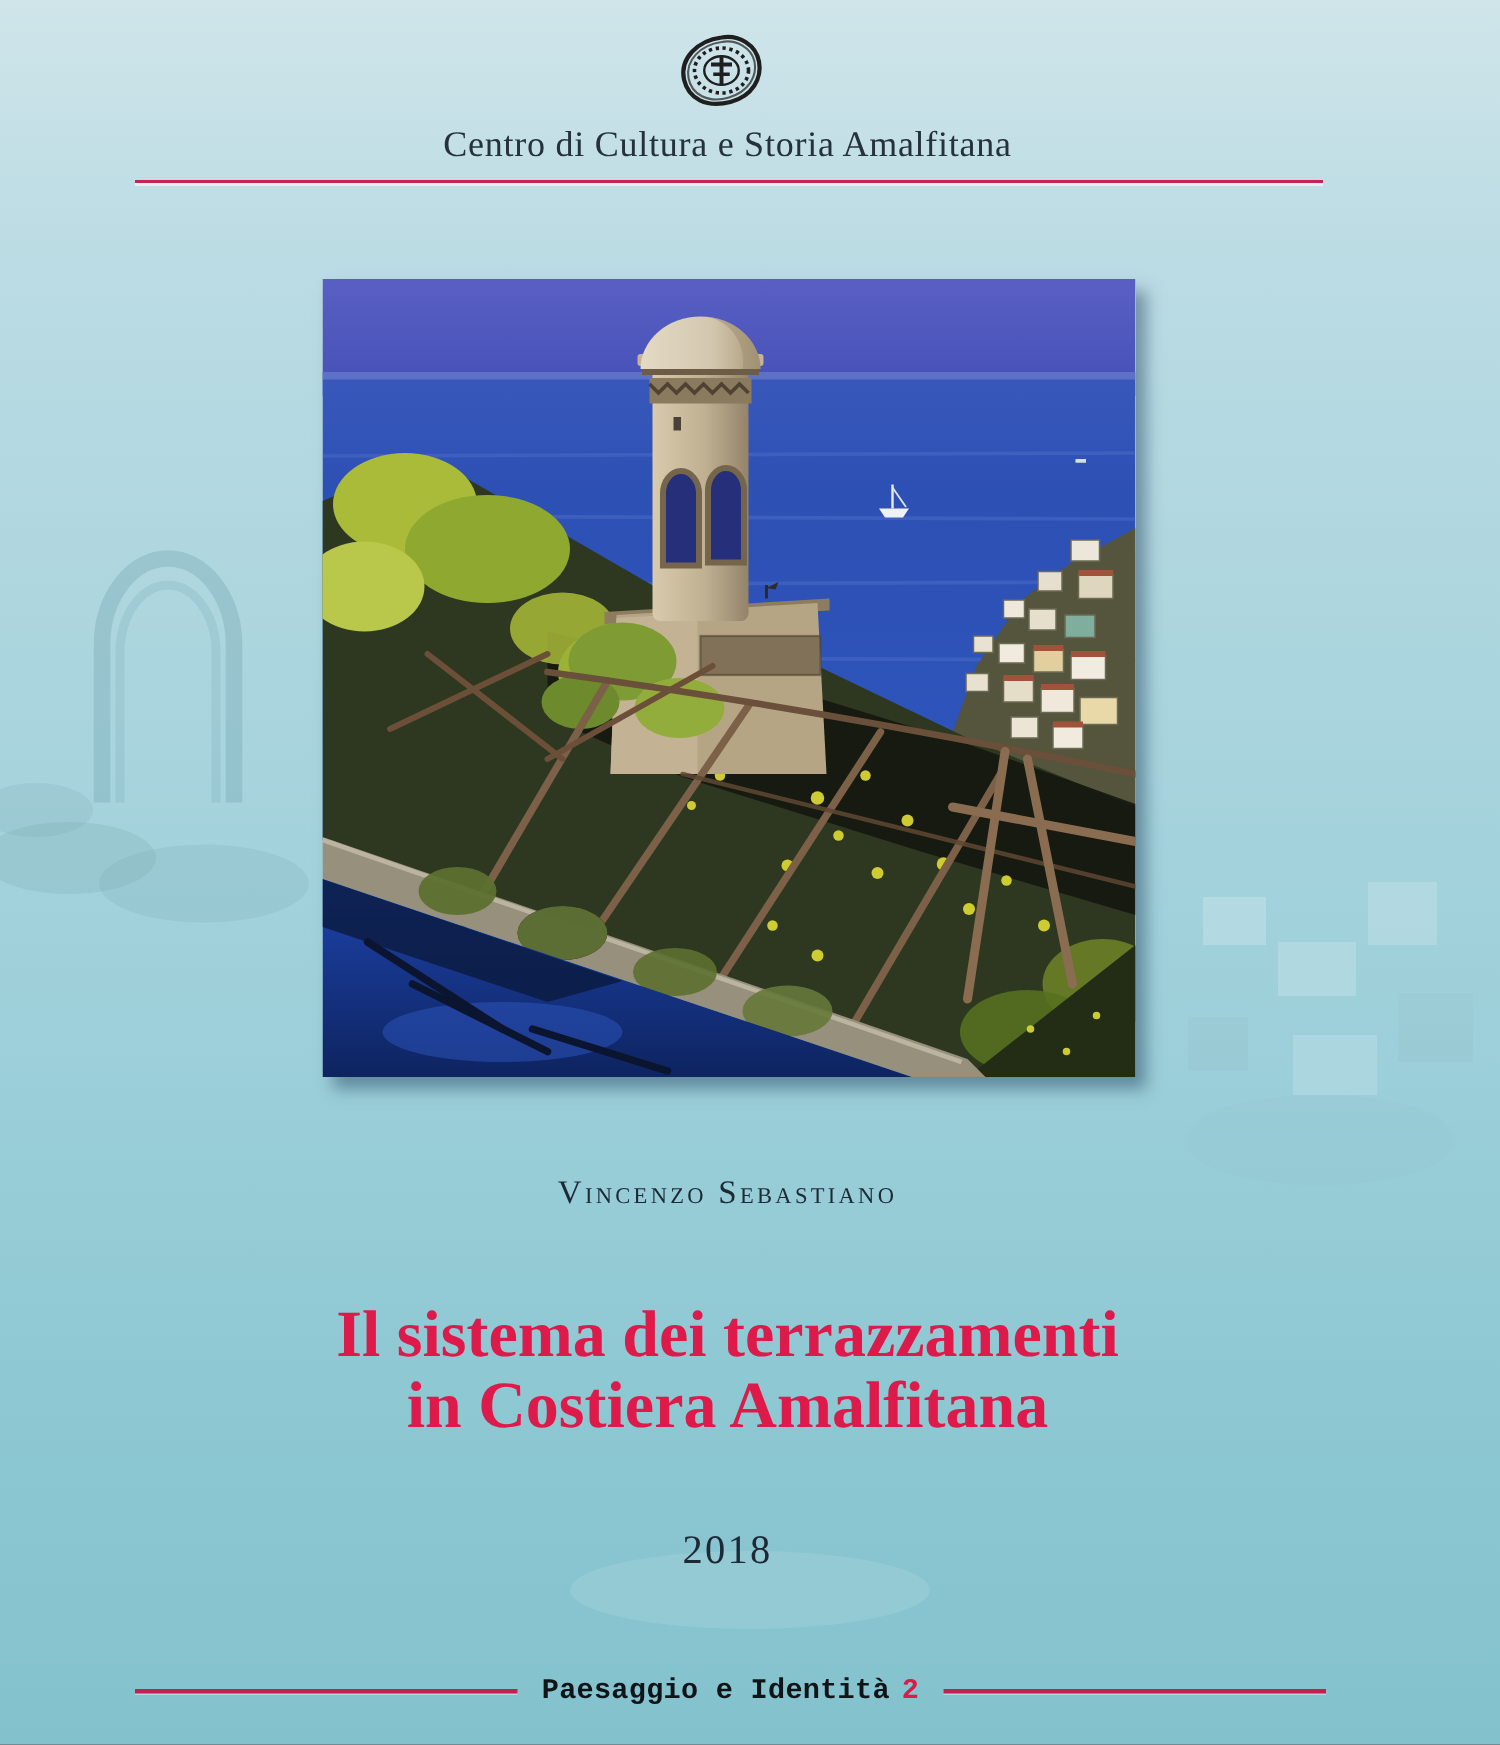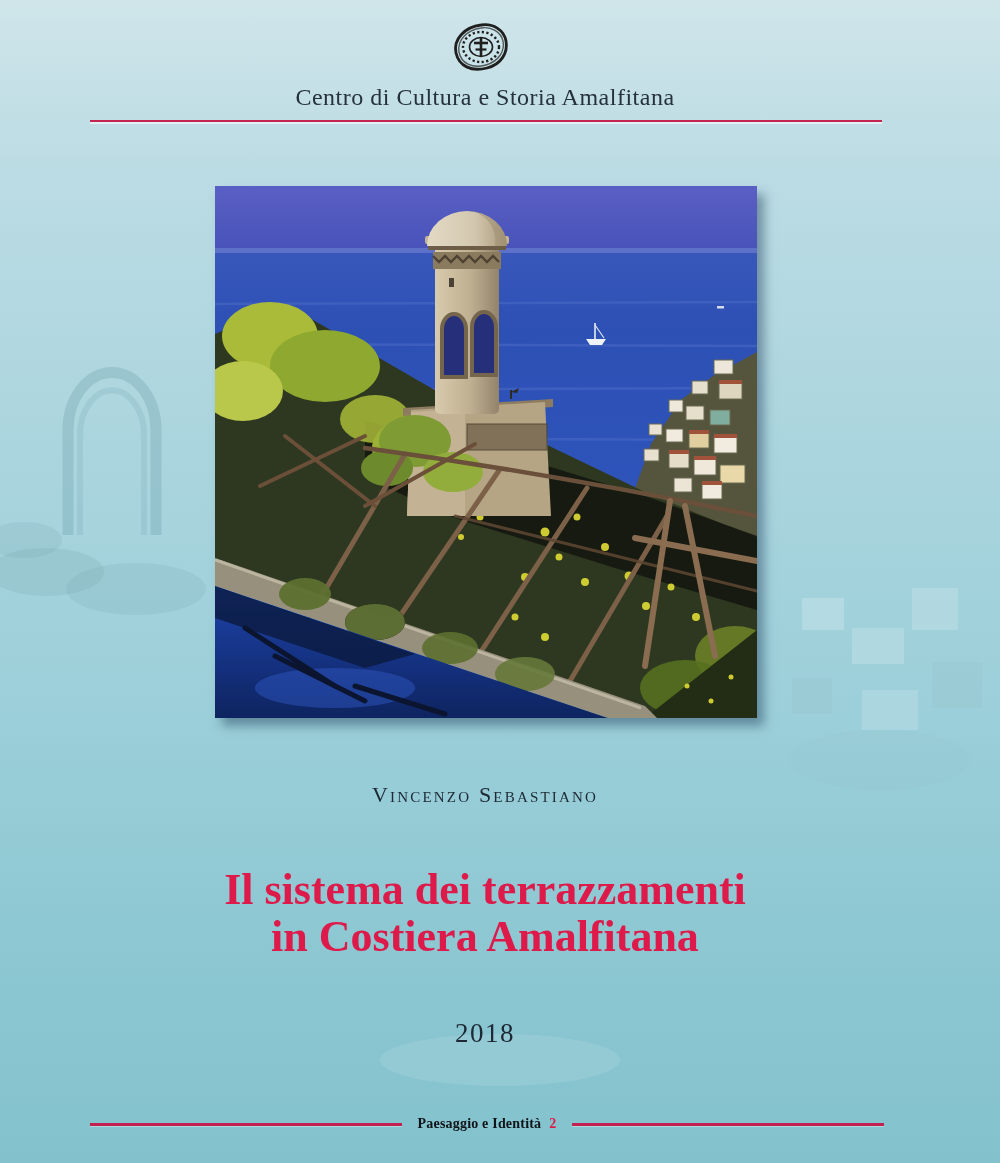--- a/index.html
+++ b/index.html
@@ -13,21 +13,21 @@
   .seal{position:absolute;left:451px;top:22px;width:60px;height:52px;}
   .publisher{top:84px;font-size:24px;letter-spacing:.5px;color:#25313c;}
   .rule-top{position:absolute;left:90px;top:120px;width:792px;height:2px;background:#c62553;box-shadow:0 2px 0 rgba(255,255,255,.55);}
   .photo{position:absolute;left:215px;top:186px;width:542px;height:532px;box-shadow:7px 8px 10px rgba(40,72,100,.5);}
   .photo svg{display:block;width:100%;height:100%;}
   .author{top:782px;font-size:22px;font-variant:small-caps;letter-spacing:2.2px;color:#1d2935;}
   .title{top:866px;font-size:44px;line-height:47px;font-weight:bold;color:#dd1a4a;}
   .year{top:1018px;font-size:27px;letter-spacing:1.5px;color:#1d2935;}
   .footer{position:absolute;left:90px;top:1116px;width:794px;display:flex;align-items:center;gap:16px;}
   .footer .rule{flex:1;height:3px;background:#c22050;box-shadow:0 1px 0 rgba(255,255,255,.35);}
-  .footer .label{font-family:Liberation Serif, serif;font-weight:700;font-size:14px;color:#101418;white-space:nowrap;letter-spacing:.2px;}
+  .footer .label{font-family:Liberation Mono, monospace;font-weight:700;font-size:19px;color:#101418;white-space:nowrap;letter-spacing:.2px;}
   .footer .num{color:#dd1a4a;margin-left:8px;}
 </style>
 </head>
 <body>
 
 <div class="cover">
 
   <svg class="ghost" viewBox="0 0 1000 1163" aria-hidden="true">
     <path d="M68,535 v-105 a42,55 0 0 1 88,0 v105" fill="none" stroke="rgba(116,163,176,.35)" stroke-width="11"></path>
     <path d="M80,535 v-100 a30,42 0 0 1 64,0 v100" fill="none" stroke="rgba(116,163,176,.22)" stroke-width="6"></path>

